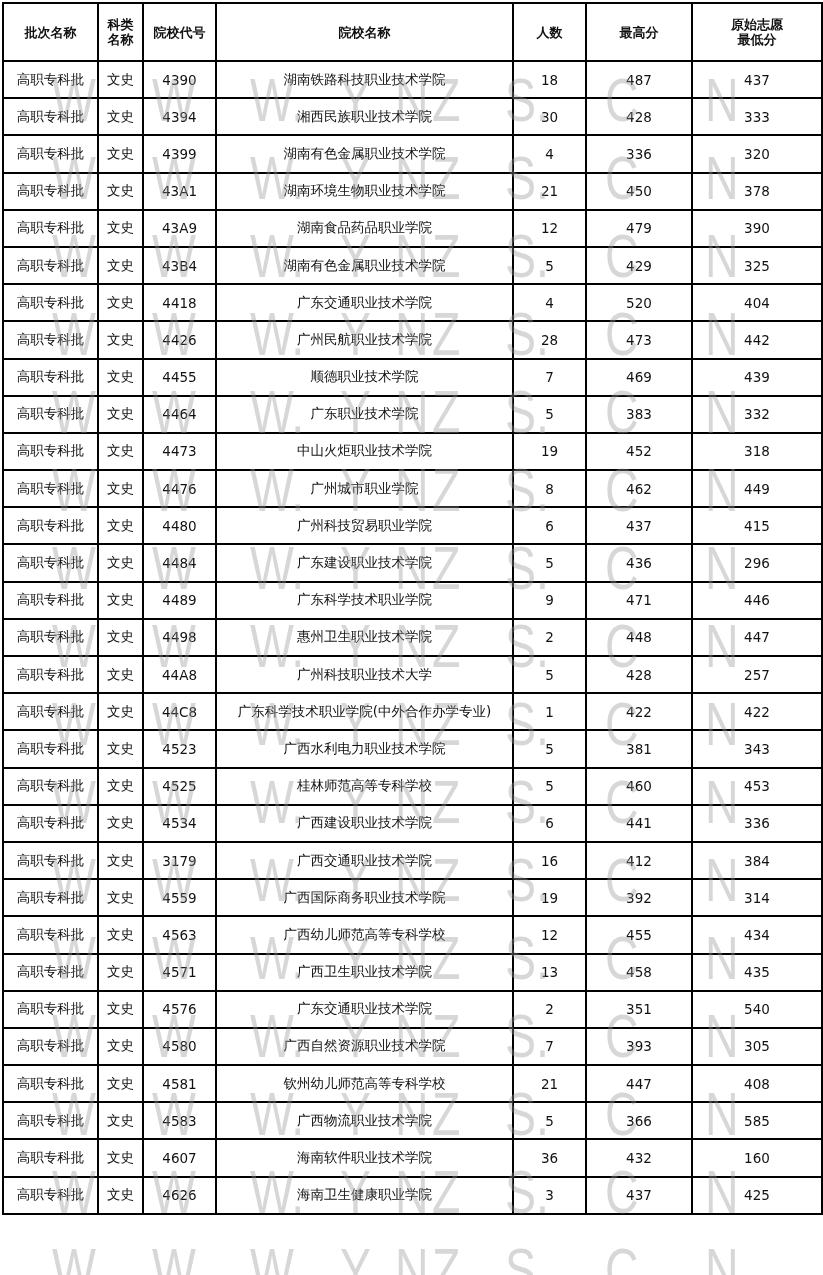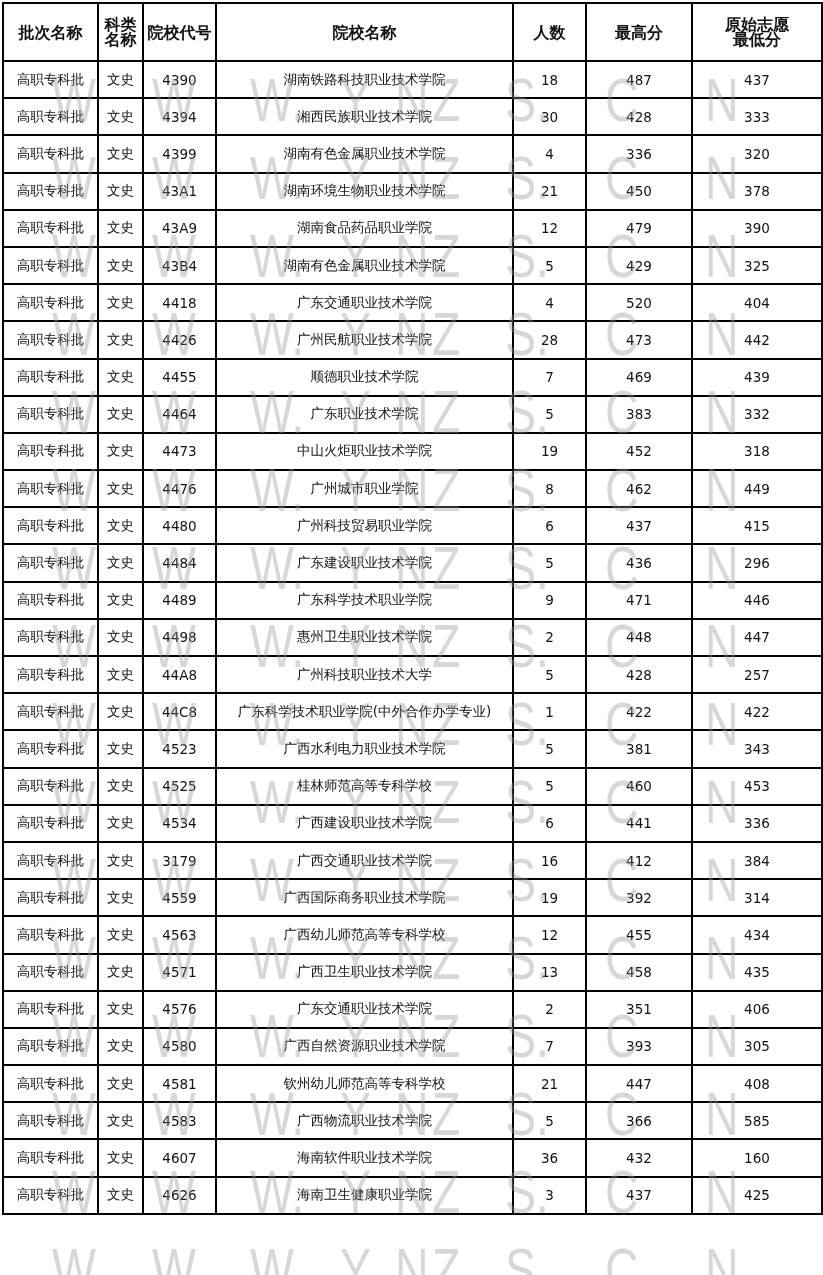--- a/index.html
+++ b/index.html
@@ -14,21 +14,21 @@
     border:2px solid #000;
     padding:0;
     text-align:center;
     vertical-align:middle;
     overflow:hidden;
     white-space:nowrap;
   }
   table.admissions th {
     height:56px;
     font-weight:bold;
-    font-size:16px;
+    font-size:13px;
     line-height:15px;
   }
   table.admissions td {
     height:35.2px;
     font-size:13.5px;
   }
   td.name-cell { text-align:left; padding-left:2px; }
   th .line { display:block; }
   col.c1 { width:95px; }
   col.c2 { width:45px; }
@@ -309,21 +309,21 @@
         <td>458</td>
         <td>435</td>
       </tr>
       <tr>
         <td>高职专科批</td>
         <td>文史</td>
         <td>4576</td>
         <td class="name-cell">广东交通职业技术学院</td>
         <td>2</td>
         <td>351</td>
-        <td>406</td>
+        <td>540</td>
       </tr>
       <tr>
         <td>高职专科批</td>
         <td>文史</td>
         <td>4580</td>
         <td class="name-cell">广西自然资源职业技术学院</td>
         <td>7</td>
         <td>393</td>
         <td>305</td>
       </tr>

